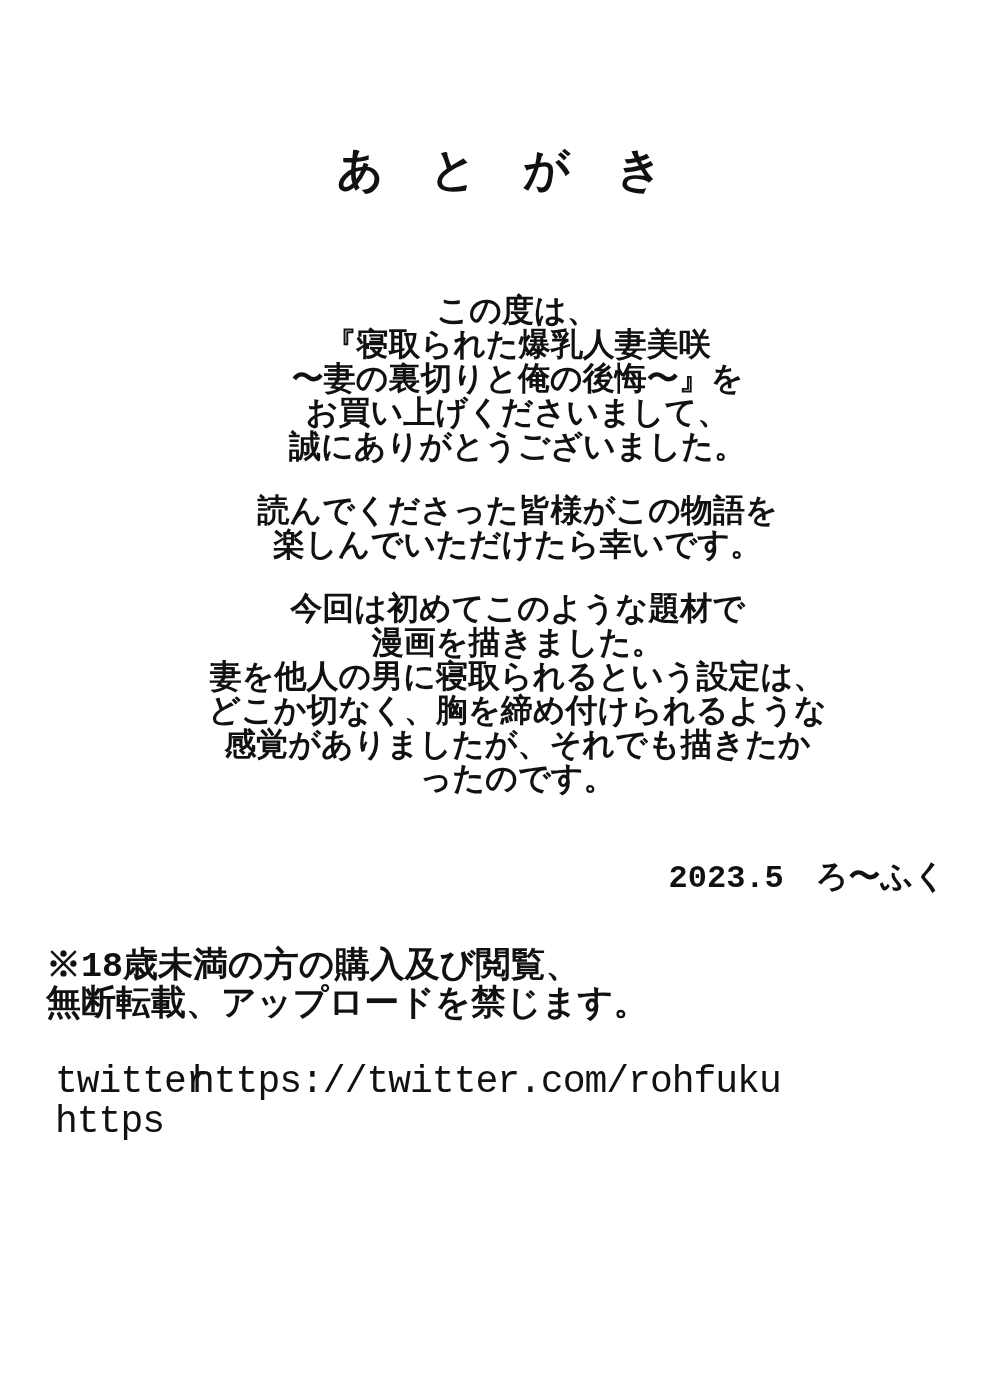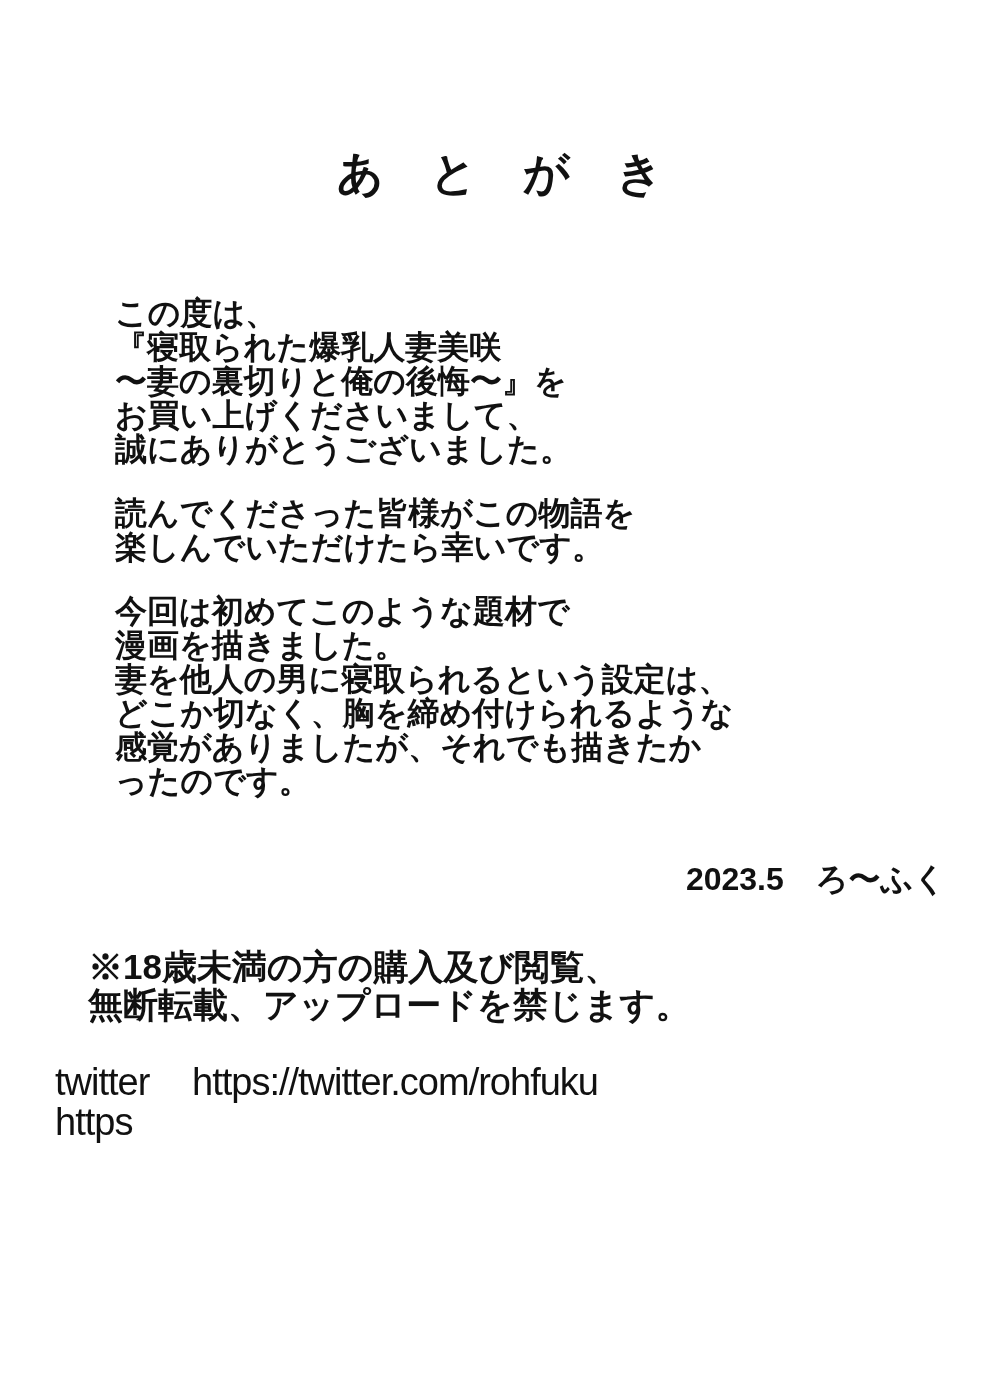--- a/index.html
+++ b/index.html
@@ -7,57 +7,58 @@
     padding: 0;
     background: #ffffff;
   }
   .page {
     position: relative;
     width: 1000px;
     height: 1391px;
     margin: 0 auto;
     background: #ffffff;
     color: #111111;
-    font-family: Liberation Sans, sans-serif;
+    font-family: Liberation Mono, monospace;
     overflow: hidden;
     box-sizing: border-box;
   }
   .title {
     margin: 0;
     padding-top: 150px;
     text-align: center;
     font-size: 46px;
     font-weight: 700;
     line-height: 1;
     color: #111111;
   }
   .body-text {
     padding-top: 100px;
     padding-left: 115px;
     padding-right: 80px;
+    text-align: center;
   }
   .para {
     margin: 0 0 30px 0;
     font-size: 32px;
     font-weight: 600;
     line-height: 34px;
     white-space: pre-line;
     letter-spacing: 0px;
   }
   .signature {
     margin-top: 64px;
     padding-right: 54px;
     text-align: right;
     font-size: 32px;
     font-weight: 600;
     line-height: 34px;
   }
   .notice {
     margin-top: 52px;
-    padding-left: 88px;
+    padding-left: 46px;
     font-size: 35px;
     font-weight: 600;
     line-height: 38px;
     white-space: pre-line;
   }
   .links {
     margin-top: 38px;
     padding-left: 55px;
     display: grid;
     grid-template-columns: 137px auto;

